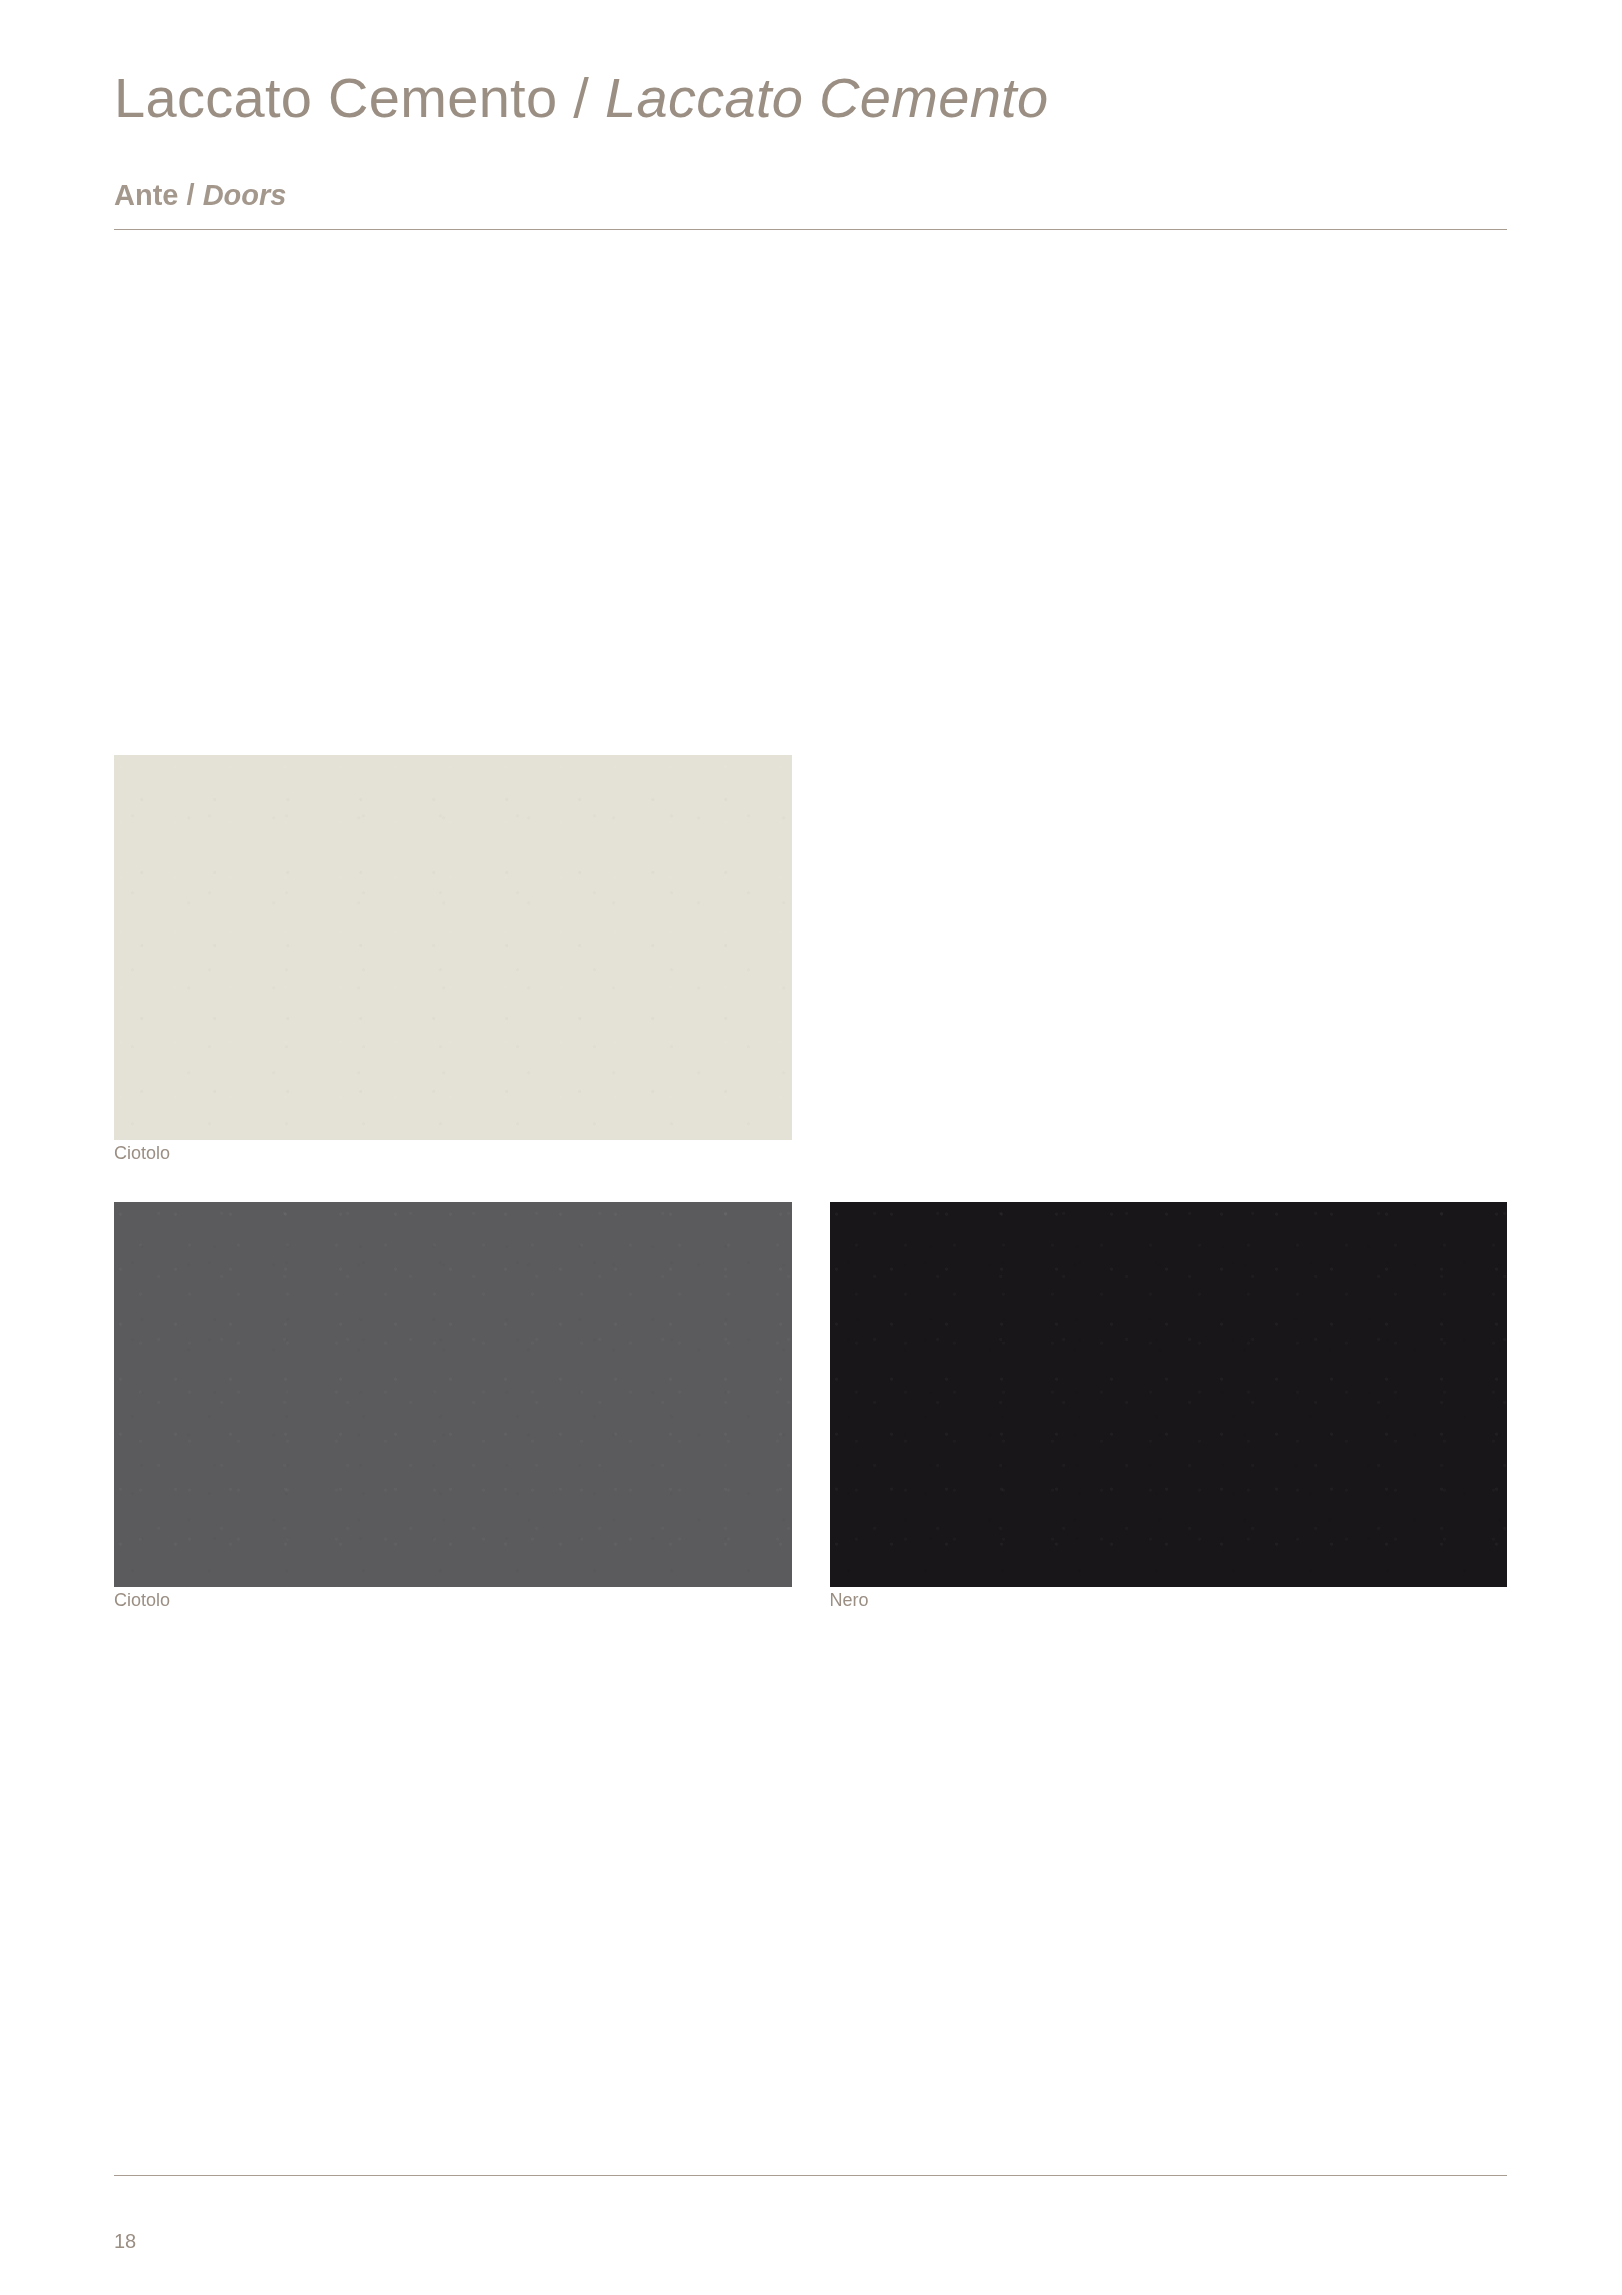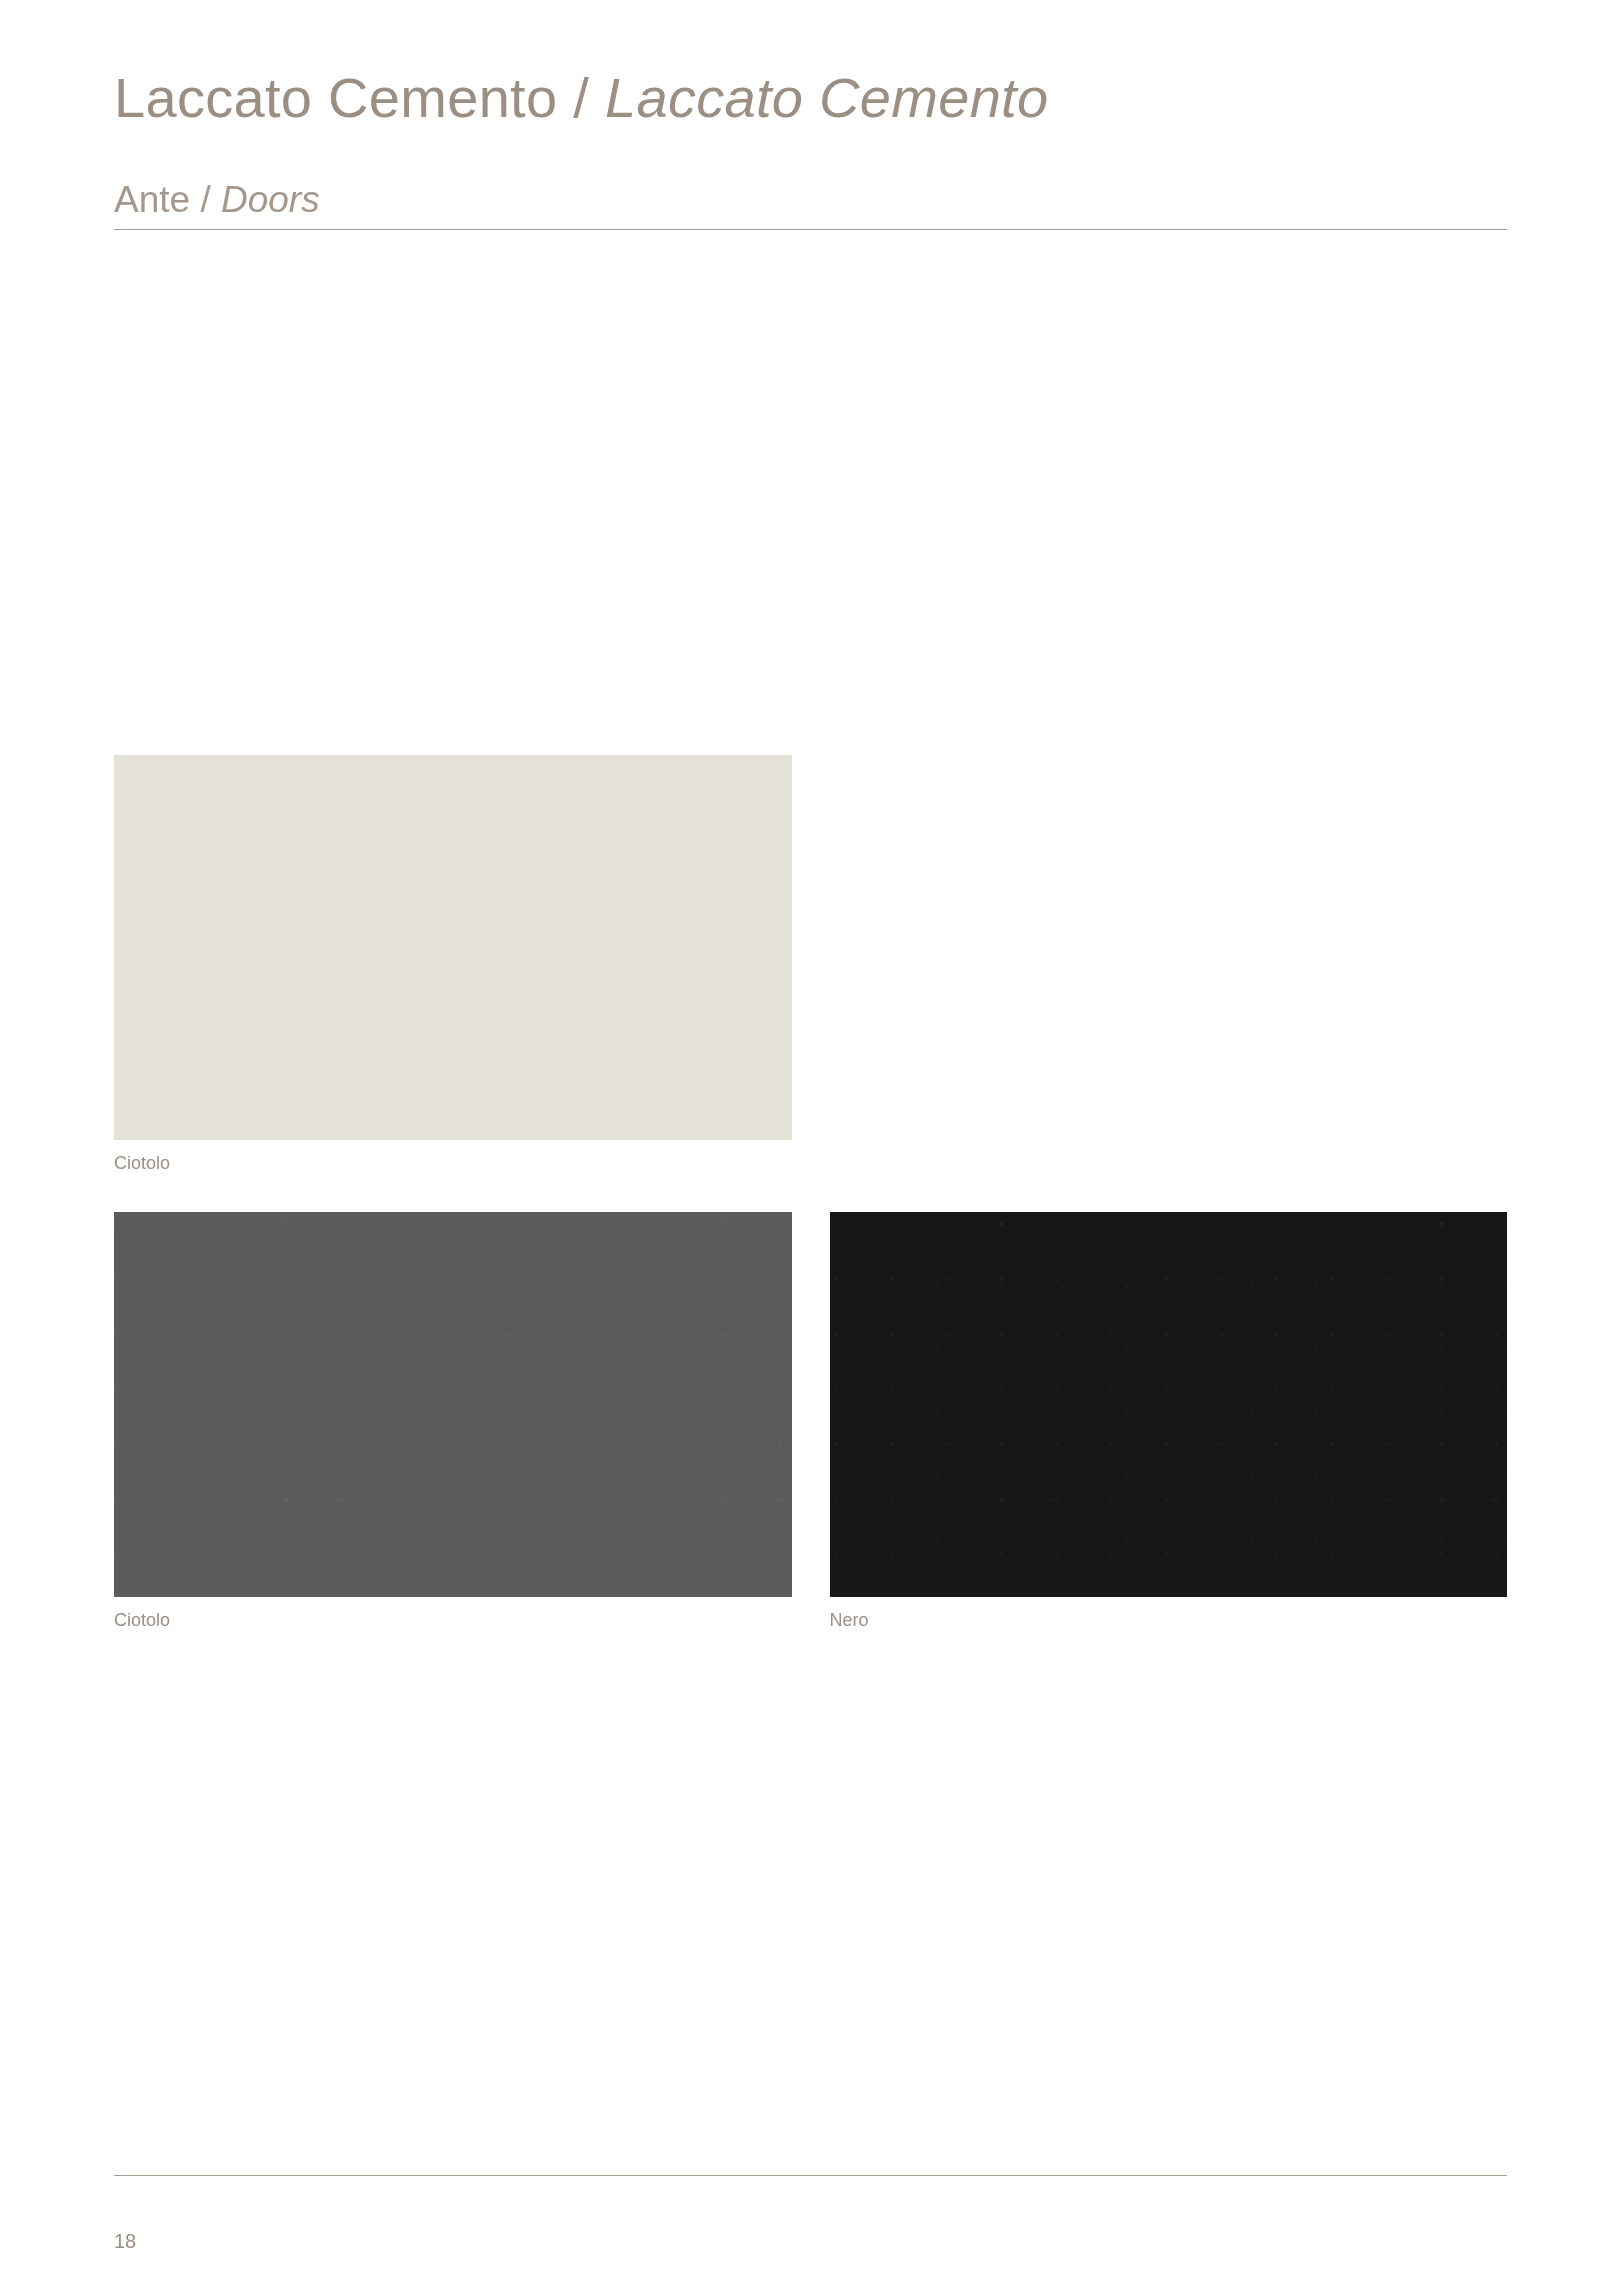--- a/index.html
+++ b/index.html
@@ -40,23 +40,23 @@
   }
   .page-title .sep {
     font-style: normal;
     font-weight: 300;
   }
 
   .section-title {
     position: absolute;
     left: 114px;
     top: 181px;
-    font-size: 37px;
+    font-size: 29px;
     line-height: 1.0;
-    font-weight: 400;
+    font-weight: 700;
     color: #a4988d;
     white-space: nowrap;
   }
   .section-title .it {
     font-style: italic;
   }
 
   .rule {
     position: absolute;
     left: 114px;
@@ -112,21 +112,21 @@
     background-image:
       radial-gradient(circle at 12% 22%, rgba(255,255,255,0.10) 0 1.3px, transparent 1.9px),
       radial-gradient(circle at 38% 61%, rgba(0,0,0,0.06) 0 1.3px, transparent 1.9px),
       radial-gradient(circle at 71% 18%, rgba(255,255,255,0.08) 0 1.3px, transparent 1.9px),
       radial-gradient(circle at 88% 74%, rgba(0,0,0,0.05) 0 1.3px, transparent 1.9px),
       radial-gradient(circle at 54% 88%, rgba(255,255,255,0.07) 0 1.3px, transparent 1.9px),
       radial-gradient(circle at 24% 79%, rgba(0,0,0,0.05) 0 1.3px, transparent 1.9px);
     background-size: 55px 55px, 73px 73px, 63px 63px, 85px 85px, 49px 49px, 77px 77px;
   }
   .swatch-label {
-    margin-top: 14px;
+    margin-top: 4px;
     font-size: 18px;
     line-height: 1.0;
     font-weight: 300;
     color: #9b8f84;
   }
 
   
   .page-number {
     position: absolute;
     left: 114px;

